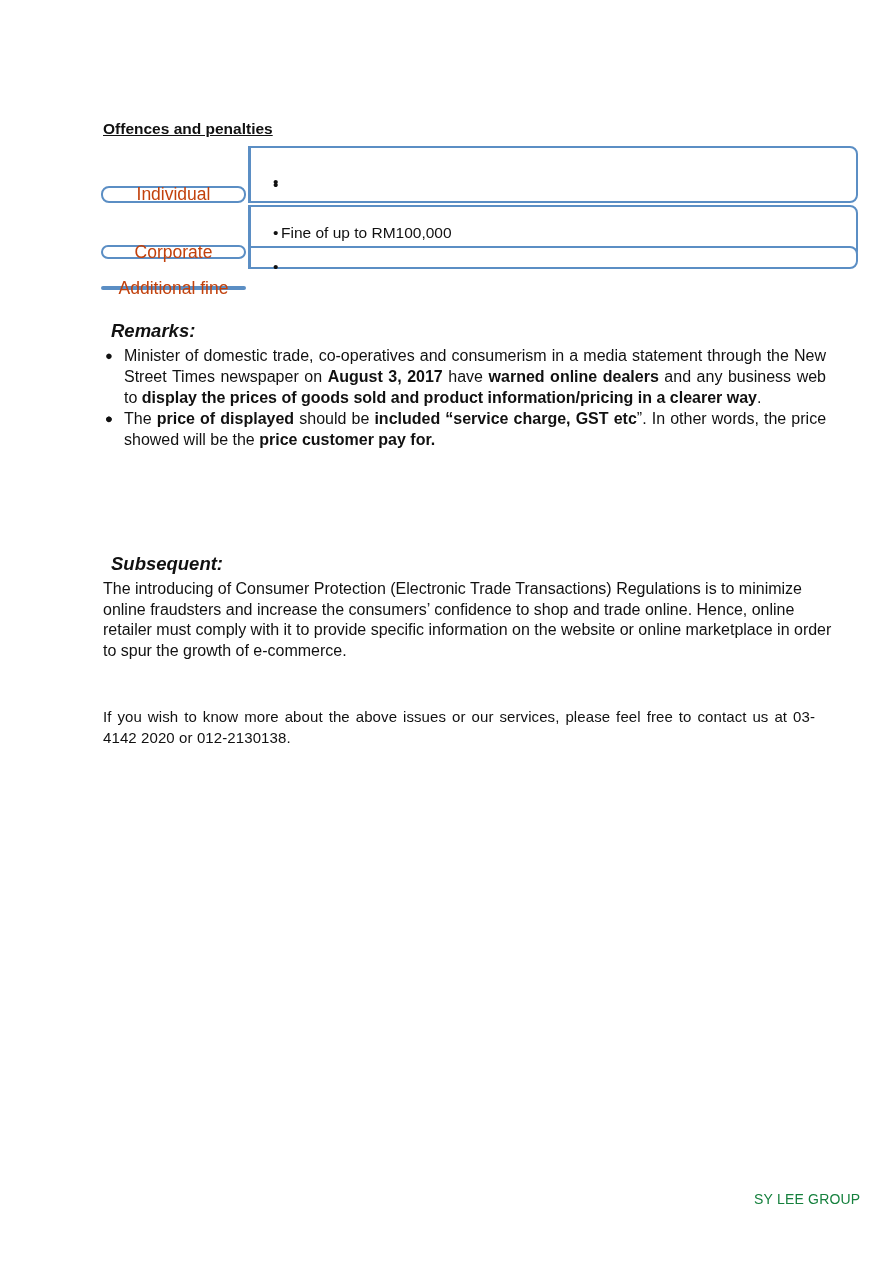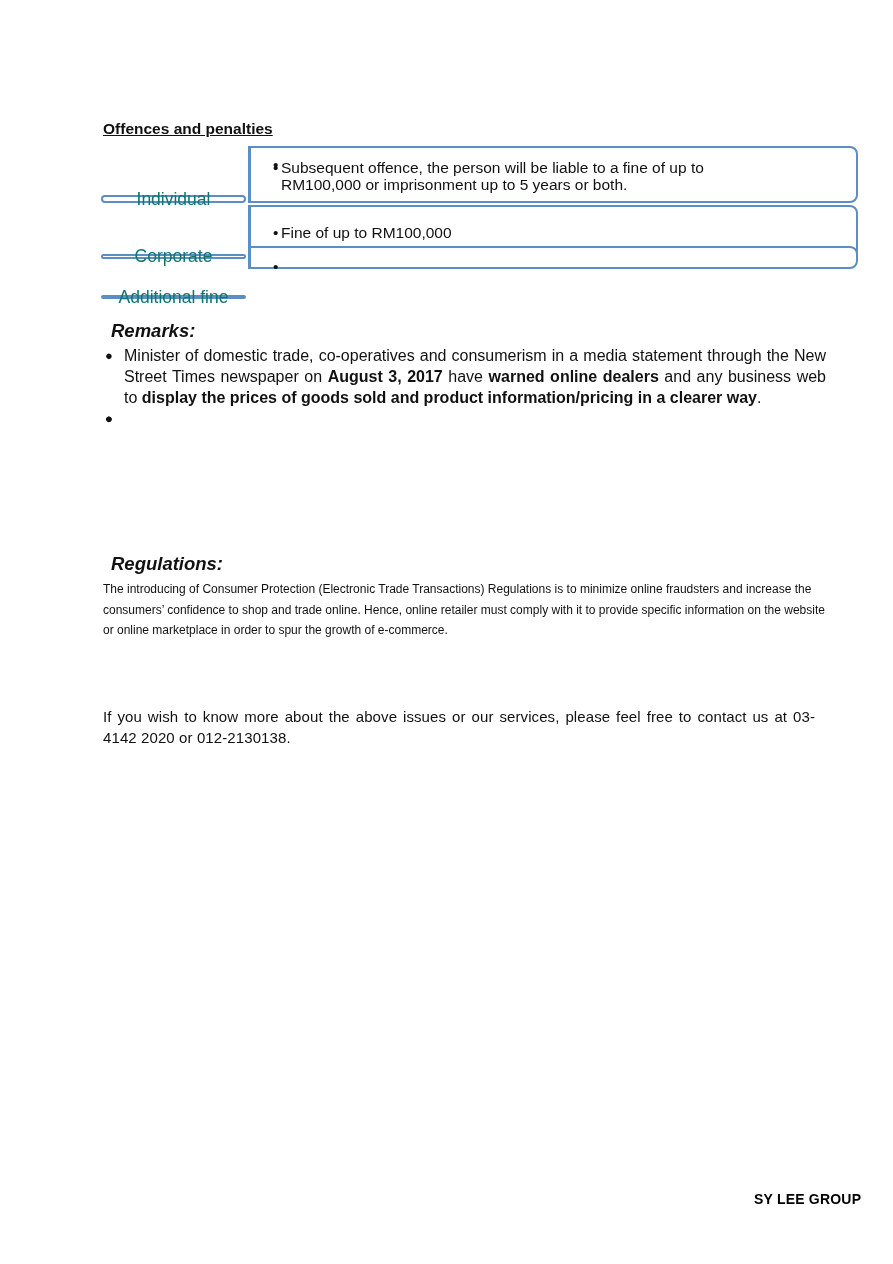--- a/index.html
+++ b/index.html
@@ -11,24 +11,24 @@
 
     .section-heading {
       position: absolute; left: 103px; top: 120px;
       font-size: 15.5px; font-weight: bold; text-decoration: underline;
       margin: 0;
     }
 
     
     .pt-row { position: absolute; left: 101px; width: 757px; }
     .pt-label {
-      position: absolute; left: 0; top: 17px; bottom: 0; width: 145px;
+      position: absolute; left: 0; top: 8px; bottom: 0; width: 145px;
       border: 2px solid #5b8ec4; border-radius: 8px; background: #fff;
       display: flex; align-items: center; justify-content: center;
-      font-size: 17.5px; color: #0f766e; box-sizing: border-box; margin-top: 32px;
+      font-size: 17.5px; color: #c2410c; box-sizing: border-box; margin-top: 32px;
     }
     .pt-desc {
       position: absolute; left: 147px; right: 0; top: 0; bottom: 0;
       border: 2px solid #5b8ec4; border-radius: 0 8px 8px 0; border-left-width: 3px;
       background: #fff; box-sizing: border-box;
       font-size: 15.5px; line-height: 17px; color: #111;
       padding: 0 0 0 30px; display: flex; flex-direction: column; justify-content: center;
     }
     .pt-item { position: relative; }
     .pt-item .bul { position: absolute; left: -8px; top: 0; }
@@ -50,44 +50,44 @@
       font-size: 16px; line-height: 21px; text-align: justify;
     }
     .remarks-list li { position: relative; padding-left: 21px; }
     .remarks-list li .dot {
       position: absolute; left: 2px; top: 0; font-size: 13px;
     }
     .remarks-list b { font-weight: bold; }
 
     .commentary {
       position: absolute; left: 103px; top: 579px; width: 730px;
-      margin: 0; font-size: 12px; line-height: 20.5px;
+      margin: 0; font-size: 16px; line-height: 20.5px;
     }
     .contact {
       position: absolute; left: 103px; top: 706px; width: 712px;
       margin: 0; font-size: 15px; line-height: 21px; text-align: justify;
       letter-spacing: 0.1px;
     }
     .footer {
       position: absolute; left: 754px; top: 1191px;
-      font-size: 14px; color: #000000; letter-spacing: 0.2px; font-weight: bold;
+      font-size: 14px; color: #15803d; letter-spacing: 0.2px;
     }
   </style>
 </head>
 <body>
 
 <div class="page">
 
   <h2 class="section-heading">Offences and penalties</h2>
 
   <div class="pt-row row-individual">
     <div class="pt-label">Individual</div>
     <div class="pt-desc">
       <div class="pt-item"><span class="bul">•</span></div>
-      <div class="pt-item" style="margin-top:3px; padding-right:110px;"><span class="bul">•</span><span>Subsequent offence, the person will be liable to a fine of up to RM100,000 or imprisonment up to 5 years or both.</span></div>
+      <div class="pt-item" style="margin-top:3px; padding-right:110px;"><span class="bul">•</span></div>
     </div>
   </div>
 
   <div class="pt-row row-corporate">
     <div class="pt-label">Corporate</div>
     <div class="pt-desc">
       <div class="pt-item"><span class="bul">•</span><span>Fine of up to RM100,000</span></div>
       <div class="pt-item"><span class="bul">•</span></div>
     </div>
   </div>
@@ -97,22 +97,22 @@
     <div class="pt-desc">
       <div class="pt-item"><span class="bul">•</span></div>
     </div>
   </div>
 
   <h3 class="italic-heading remarks-heading">Remarks:</h3>
 
   <ul class="remarks-list">
     <li><span class="dot">●</span><span class="remark-text"><span>Minister of domestic trade, co-operatives and consumerism in a media statement through the New Street Times newspaper on </span><b>August 3, 2017</b><span> have </span><b>warned online dealers</b><span> and any business web to </span><b>display the prices of goods sold and product information/pricing in a clearer way</b><span>.</span></span></li>
     <li><span class="dot">●</span></li>
-    <li><span class="dot">●</span></li>
+    <li><span class="dot">●</span><span class="remark-text"><span>The </span><b>price of displayed</b><span> should be </span><b>included “service charge, GST etc</b><span>”. In other words, the price showed will be the </span><b>price customer pay for.</b></span></li>
   </ul>
 
-  <h3 class="italic-heading commentary-heading">Regulations:</h3>
+  <h3 class="italic-heading commentary-heading">Subsequent:</h3>
   <p class="commentary">The introducing of Consumer Protection (Electronic Trade Transactions) Regulations is to minimize online fraudsters and increase the consumers’ confidence to shop and trade online. Hence, online retailer must comply with it to provide specific information on the website or online marketplace in order to spur the growth of e-commerce.</p>
 
   <p class="contact">If you wish to know more about the above issues or our services, please feel free to contact us at 03-4142 2020 or 012-2130138.</p>
 
   <div class="footer">SY LEE GROUP</div>
 </div>
 
 </body></html>

